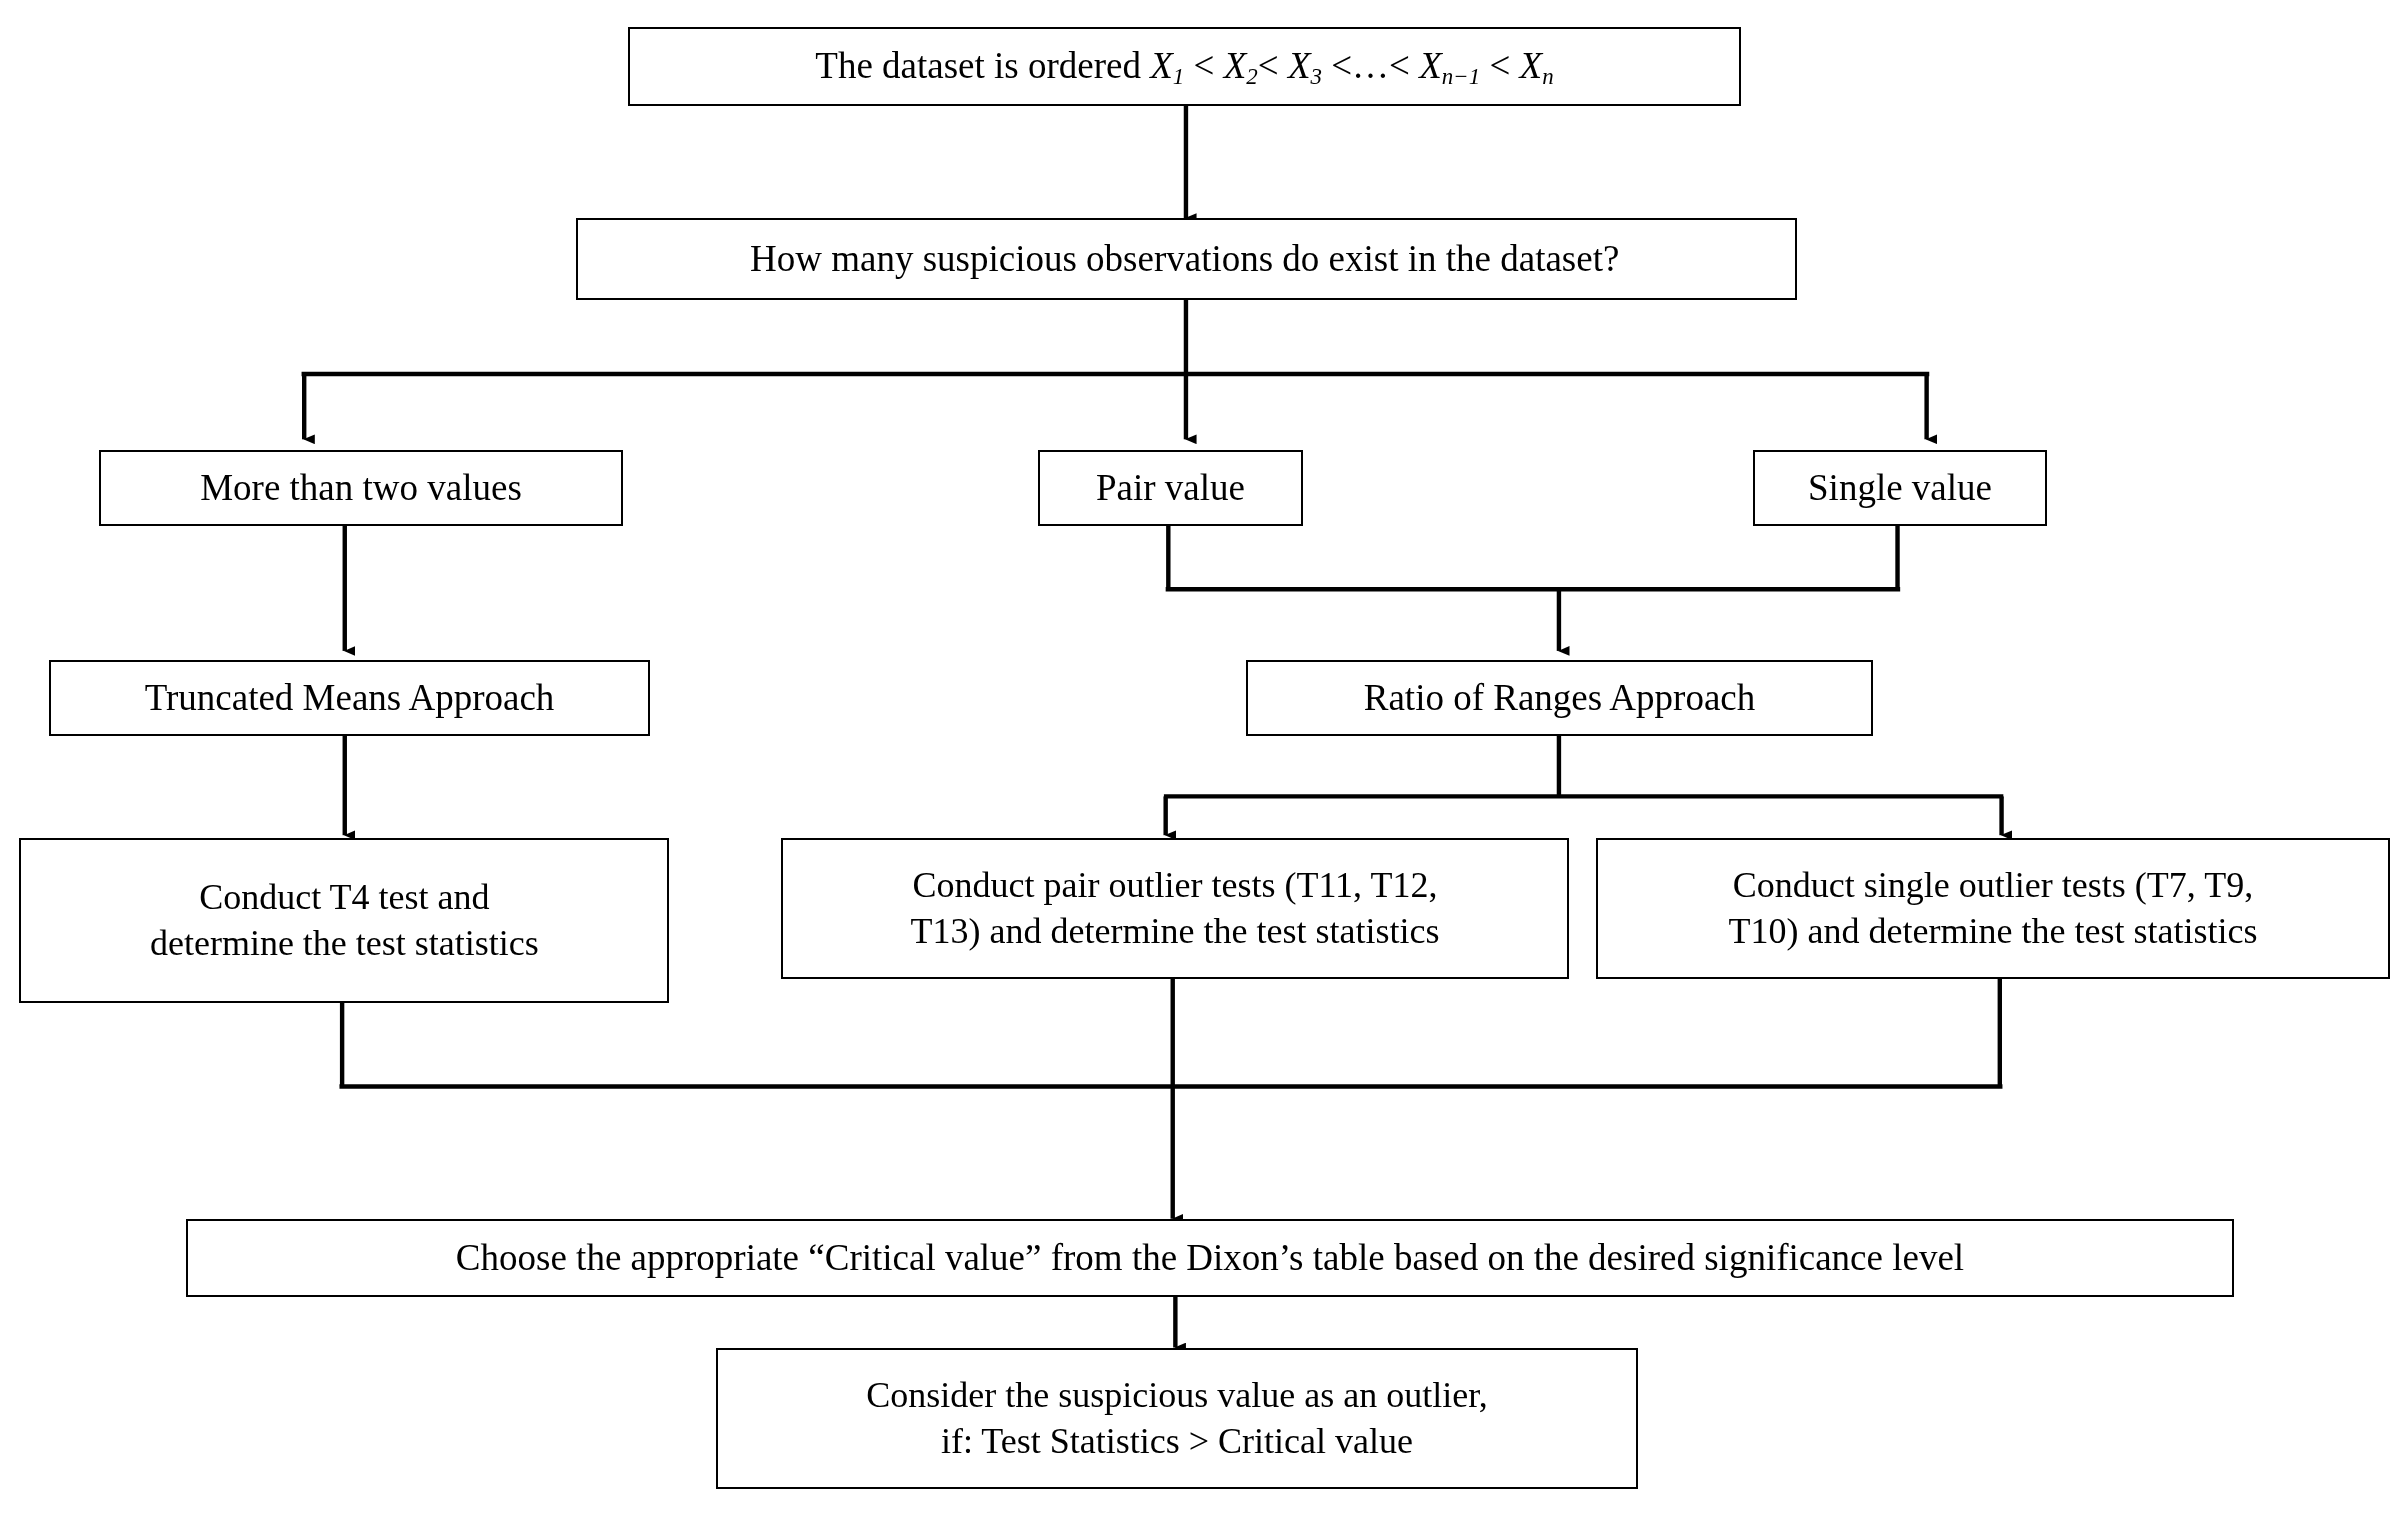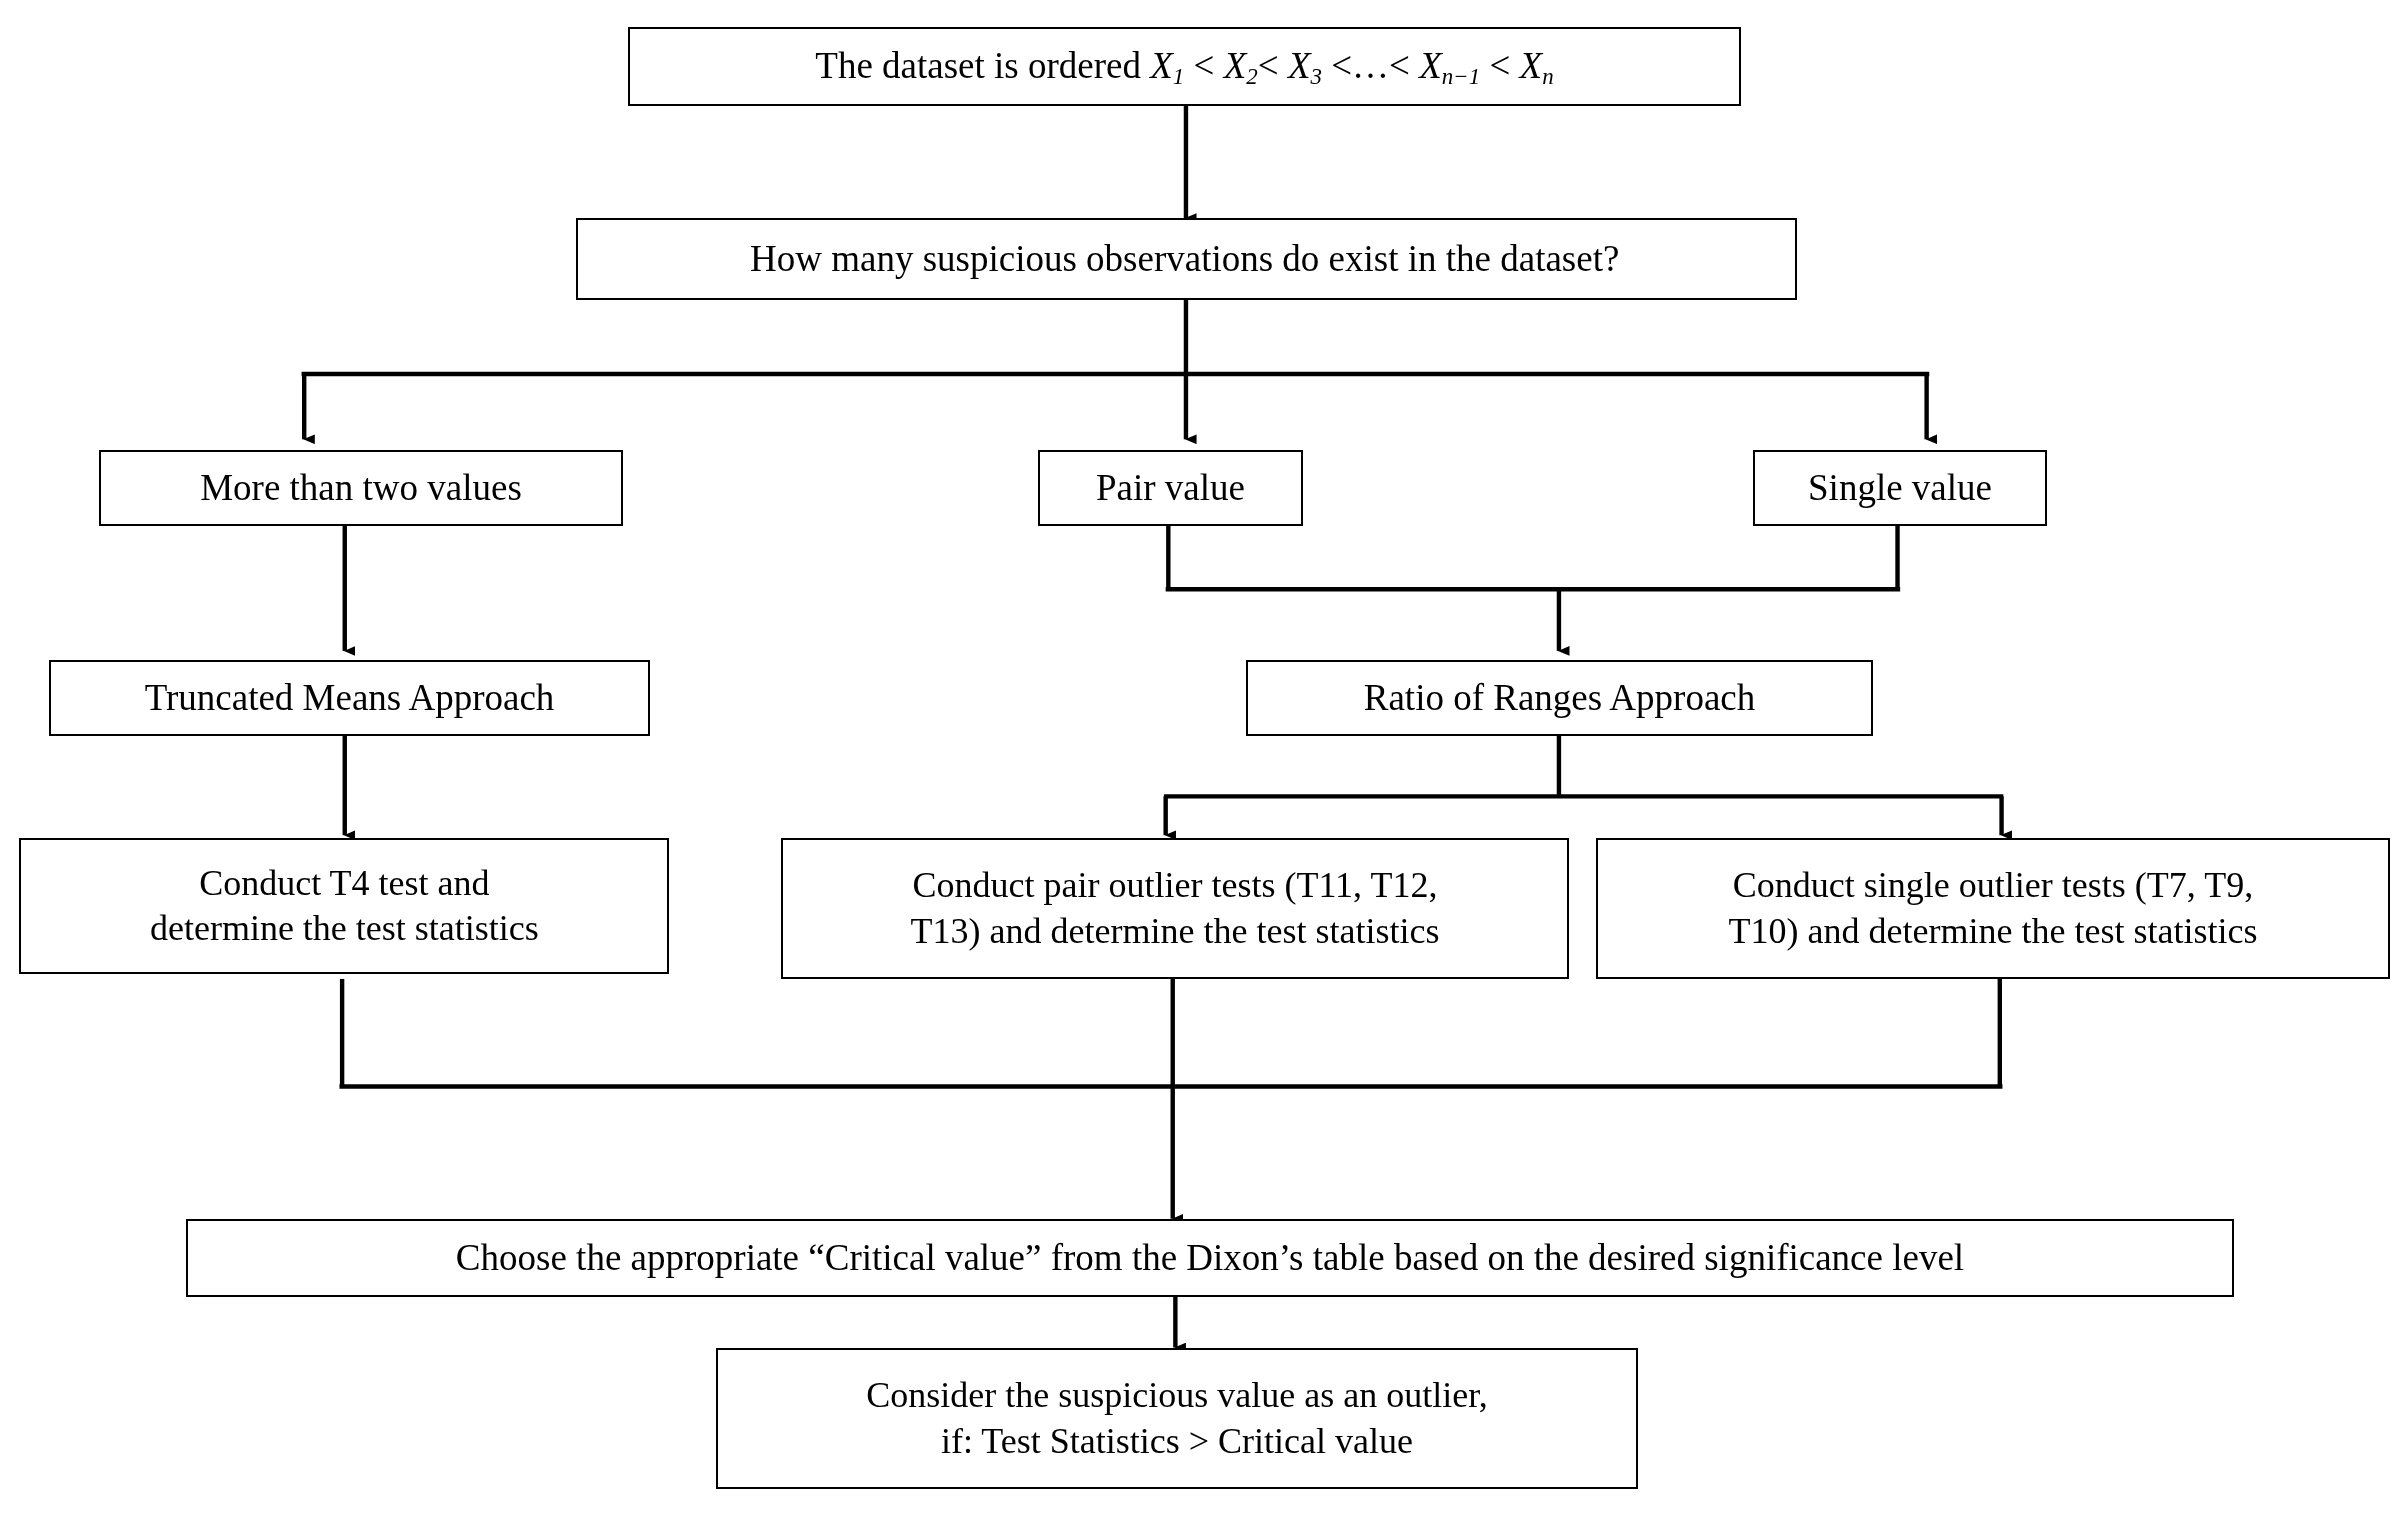--- a/index.html
+++ b/index.html
@@ -134,21 +134,21 @@
   </div>
 
   <div class="node fs-lg" style="left:49px; top:660px; width:601px; height:76px;">
     <span class="txt">Truncated Means Approach</span>
   </div>
 
   <div class="node fs-lg" style="left:1246px; top:660px; width:627px; height:76px;">
     <span class="txt">Ratio of Ranges Approach</span>
   </div>
 
-  <div class="node fs-md" style="left:19.4px; top:838px; width:650px; height:136px;">
+  <div class="node fs-md" style="left:19.4px; top:838px; width:650px; height:165px;">
     <span class="txt">Conduct T4 test and
 determine the test statistics</span>
   </div>
 
   <div class="node fs-md" style="left:781px; top:838px; width:788px; height:141px;">
     <span class="txt">Conduct pair outlier tests (T11, T12,
 T13) and determine the test statistics</span>
   </div>
 
   <div class="node fs-md" style="left:1596px; top:838px; width:794px; height:141px;">

